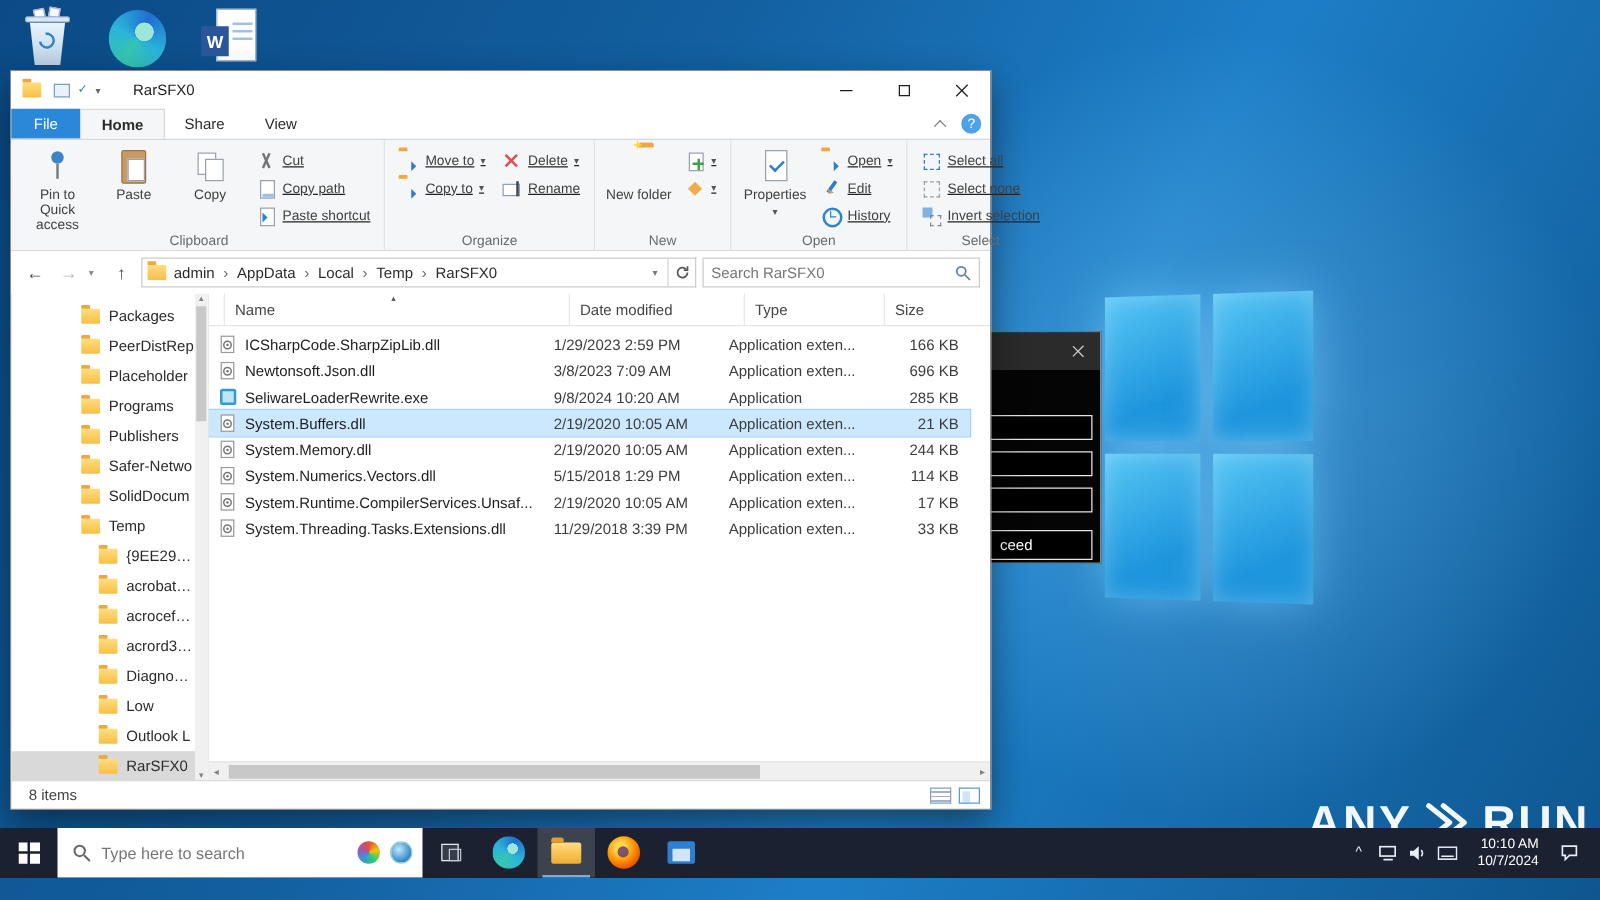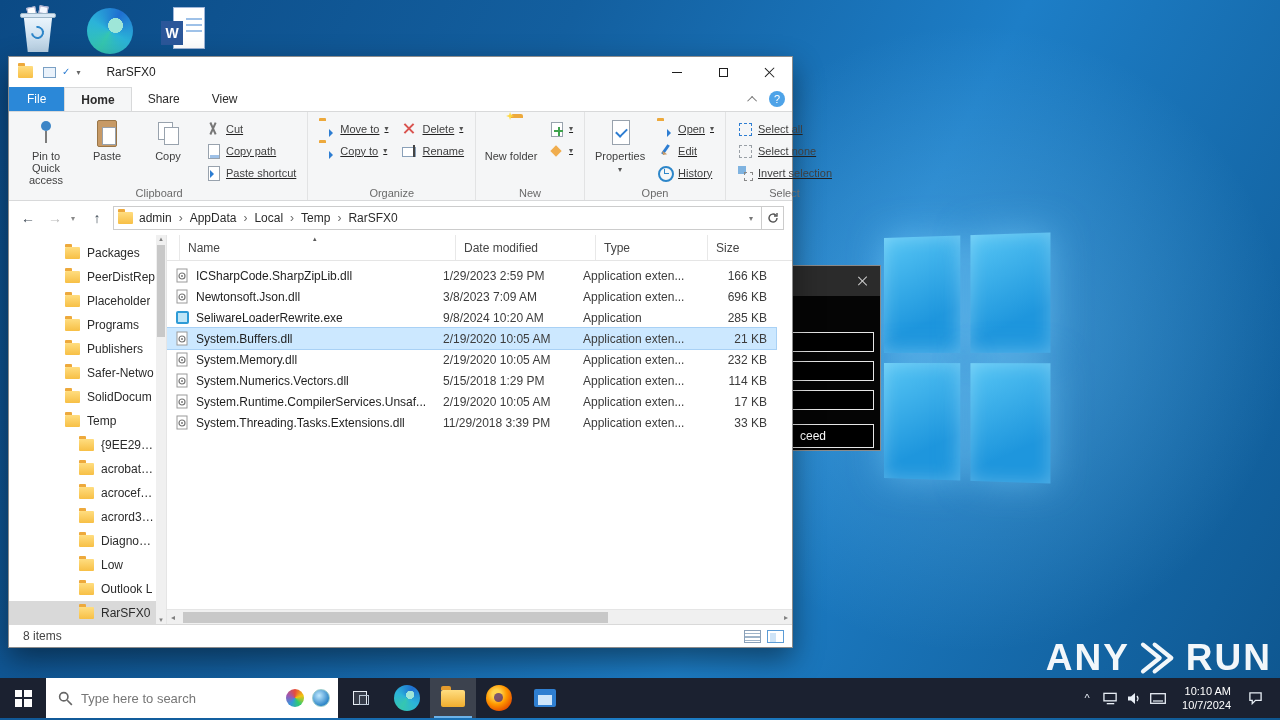--- a/index.html
+++ b/index.html
@@ -166,21 +166,21 @@
   .dw-close::before { transform:rotate(45deg); } .dw-close::after { transform:rotate(-45deg); }
   .ob { position:absolute; left:6px; right:6px; height:20px; border:1px solid #e6e6e6; background:#000; }
   .obtn { position:absolute; left:6px; right:6px; top:158px; height:24px; border:1px solid #e6e6e6; background:#000; color:#fff; display:flex; align-items:center; padding-left:92px; font-size:12px; }
 
   
   .watermark { position:absolute; right:8px; bottom:42px; z-index:6; display:flex; align-items:center; gap:8px; color:#fff; }
   .wm-big { font-size:37px; font-weight:bold; letter-spacing:2px; color:rgba(255,255,255,.95); line-height:40px; }
   .wm-lines { display:flex; flex-direction:column; align-items:flex-end; font-size:10px; line-height:16px; color:#fff; text-shadow:0 1px 2px rgba(0,0,0,.4); }
 
   
-  .taskbar { position:absolute; left:0; bottom:2px; width:1280px; height:40px; background:#1b2130; z-index:7; display:flex; align-items:stretch; }
+  .taskbar { position:absolute; left:0; bottom:18px; width:1280px; height:40px; background:#1b2130; z-index:7; display:flex; align-items:stretch; }
   .tb-btn { width:46px; display:flex; align-items:center; justify-content:center; position:relative; }
   .start-logo { width:17px; height:17px; display:grid; grid-template-columns:1fr 1fr; grid-template-rows:1fr 1fr; gap:2px; }
   .start-logo span { background:#fdfdfd; }
   .tsearch { width:292px; background:#fff; display:flex; align-items:center; padding:0 8px 0 12px; gap:8px; }
   .tsearch input { flex:1; border:none; outline:none; font-size:13px; color:#444; font-family:inherit; min-width:0; }
   .ms1 { width:18px; height:18px; border-radius:50%; flex:none;
     background:conic-gradient(#e74c3c,#f1c40f,#2ecc71,#3498db,#9b59b6,#e74c3c); }
   .ms2 { width:18px; height:18px; border-radius:50%; flex:none; background:radial-gradient(circle at 38% 35%,#bfe9ff,#2f86c8 70%); border:1px solid #9cc; }
   .tv-icon { position:relative; width:16px; height:14px; }
   .tv-icon::before { content:""; position:absolute; left:0; top:0; width:12px; height:12px; border:1.4px solid #e8eef5; background:rgba(255,255,255,.12); }
@@ -428,20 +428,27 @@
             </span>
           </div>
         <span class="addr-caret">▾</span>
       </div>
       <div class="refresh-btn">
         <svg width="12" height="12" viewBox="0 0 12 12">
           <path d="M10 6a4 4 0 1 1-1.2-2.8" fill="none" stroke="#555" stroke-width="1.4"></path>
           <path d="M10 1v3H7" fill="none" stroke="#555" stroke-width="1.4"></path>
         </svg>
       </div>
+      <div class="search-box">
+        <input type="text" placeholder="Search RarSFX0" style="">
+        <svg width="13" height="13" viewBox="0 0 13 13">
+          <circle cx="5" cy="5" r="3.6" fill="none" stroke="#5b7fa6" stroke-width="1.4"></circle>
+          <line x1="8" y1="8" x2="12" y2="12" stroke="#5b7fa6" stroke-width="1.4"></line>
+        </svg>
+      </div>
     </div>
 
     <div class="main">
       <div class="sidepane">
         <div class="side-items">
 
             <div class="side-item" style="--ind: 0;">
               <span class="icn-folder"></span>
               <span class="side-label">Packages</span>
             </div>
@@ -603,21 +610,21 @@
                 <svg class="i-dll" width="15" height="15" viewBox="0 0 15 15">
                   <rect x="2" y="1" width="10" height="13" fill="#fff" stroke="#9a9a9a"></rect>
                   <circle cx="7" cy="8" r="3" fill="none" stroke="#777" stroke-width="1.2"></circle>
                   <circle cx="7" cy="8" r="1" fill="#777"></circle>
                 </svg>
 
                 <span>System.Memory.dll</span>
               </div>
               <div class="fc">2/19/2020 10:05 AM</div>
               <div class="fc">Application exten...</div>
-              <div class="fc fc-size">232 KB</div>
+              <div class="fc fc-size">244 KB</div>
             </div>
 
             <div class="frow ic-dll">
               <div class="fc-name">
                 <svg class="i-dll" width="15" height="15" viewBox="0 0 15 15">
                   <rect x="2" y="1" width="10" height="13" fill="#fff" stroke="#9a9a9a"></rect>
                   <circle cx="7" cy="8" r="3" fill="none" stroke="#777" stroke-width="1.2"></circle>
                   <circle cx="7" cy="8" r="1" fill="#777"></circle>
                 </svg>
 

